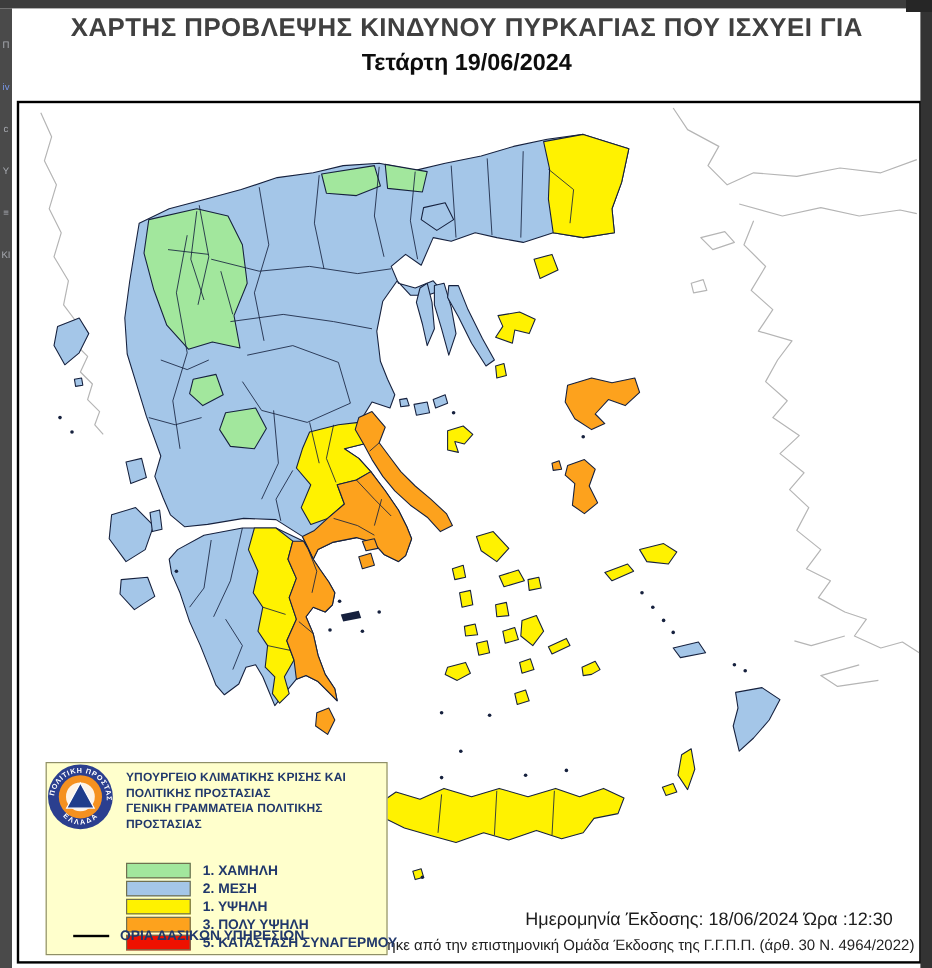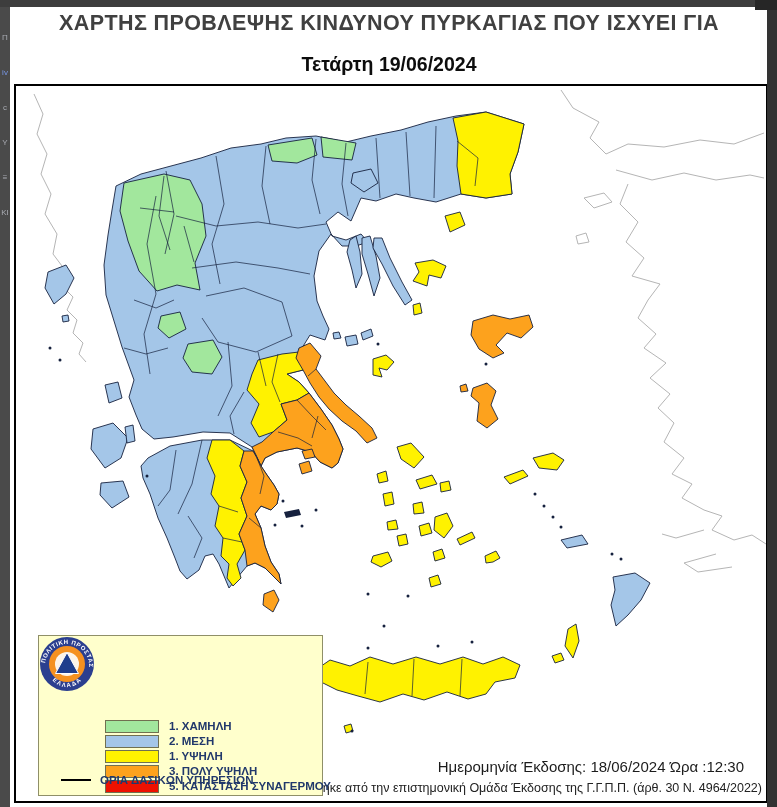--- a/index.html
+++ b/index.html
@@ -9,33 +9,33 @@
   .edge-top{position:absolute;left:0;top:0;width:777px;height:7px;background:#3d3d3d;z-index:30;}
   .edge-corner{position:absolute;right:0;top:0;width:22px;height:10px;background:#262626;z-index:31;}
   .edge-left{position:absolute;left:0;top:7px;width:10px;height:800px;background:#4a4a4a;z-index:30;
              display:flex;flex-direction:column;align-items:center;color:#b9bcc4;font-size:8px;overflow:hidden;}
   .edge-left span{display:block;margin-top:26px;opacity:.85;}
   .edge-left .lnk{color:#7fa3ff;}
   .edge-right{position:absolute;right:0;top:7px;width:10px;height:800px;background:#333333;z-index:30;}
   
   .title-block{position:absolute;left:14px;top:10px;width:750px;text-align:center;z-index:5;}
   .title-line1{font-size:21.5px;font-weight:bold;color:#404040;letter-spacing:.4px;line-height:1.25;}
-  .title-line2{font-size:19.5px;font-weight:bold;color:#0d0d0d;margin-top:16px;}
+  .title-line2{font-size:19.5px;font-weight:bold;color:#0d0d0d;margin-top:4px;}
   
   .map-frame{position:absolute;left:14px;top:84px;width:750px;height:715px;border:2px solid #000;background:#fff;z-index:10;}
   .map-frame svg{position:absolute;left:0;top:0;}
   
   .legend-box{position:absolute;left:22px;top:549px;width:285px;height:161px;background:#ffffcc;
               border:1px solid #8f8f68;z-index:15;box-sizing:border-box;}
   .legend-head{position:absolute;left:3px;top:3px;width:56px;height:56px;}
   .ministry{position:absolute;left:66px;top:6px;width:214px;font-size:10px;font-weight:bold;
             color:#21386b;line-height:1.3;letter-spacing:.1px;}
   .cat-title{position:absolute;left:24px;top:62px;font-size:15px;font-weight:bold;color:#21386b;letter-spacing:.6px;}
   .legend-rows{position:absolute;left:22px;top:84px;width:250px;}
-  .legend-row{display:flex;align-items:flex-start;height:12px;margin-bottom:3px;padding-left:44px;}
+  .legend-row{display:flex;align-items:flex-end;height:12px;margin-bottom:3px;padding-left:44px;}
   .legend-swatch{width:52px;height:11px;border:1px solid #707050;margin-right:10px;flex:0 0 auto;}
   .legend-label{font-size:11.5px;font-weight:600;color:#21386b;white-space:nowrap;}
   .legend-boundary{position:absolute;left:22px;top:138px;display:flex;align-items:center;text-align:right;}
   .boundary-line{width:30px;height:2px;background:#000;margin-right:9px;}
   
   .issue-line{position:absolute;right:22px;top:672px;font-size:15px;color:#1c1c1c;font-weight:400;z-index:12;}
   .credit-line{position:absolute;right:4px;top:695px;font-size:12.5px;color:#222;z-index:12;white-space:nowrap;}
 </style>
 </head>
 <body>
@@ -206,20 +206,25 @@
       <text font-size="6" fill="#ffffff" font-weight="bold" letter-spacing="0.6">
         <textPath href="#arcTop" startOffset="4%">ΠΟΛΙΤΙΚΗ ΠΡΟΣΤΑΣΙΑ</textPath>
       </text>
       <text font-size="6" fill="#ffffff" font-weight="bold" letter-spacing="1.5">
         <textPath href="#arcBot" startOffset="22%">ΕΛΛΑΔΑ</textPath>
       </text>
       <circle cx="28" cy="28" r="18" fill="#f59120"></circle>
       <circle cx="28" cy="28" r="12" fill="#fdf4e8"></circle>
       <path d="M28,16.5 L39.5,37.5 L16.5,37.5 Z" fill="#1f3d8c" stroke="#ffffff" stroke-width="1"></path>
     </svg>
+    <div class="ministry">
+      <div>ΥΠΟΥΡΓΕΙΟ  ΚΛΙΜΑΤΙΚΗΣ ΚΡΙΣΗΣ ΚΑΙ</div>
+      <div>ΠΟΛΙΤΙΚΗΣ ΠΡΟΣΤΑΣΙΑΣ</div>
+      <div>ΓΕΝΙΚΗ ΓΡΑΜΜΑΤΕΙΑ ΠΟΛΙΤΙΚΗΣ ΠΡΟΣΤΑΣΙΑΣ</div>
+    </div>
     <div class="legend-rows" id="legend-rows">
         <div class="legend-row">
           <span class="legend-swatch" style="background: rgb(162, 231, 157);"></span>
           <span class="legend-label">1. ΧΑΜΗΛΗ</span>
         </div>
         <div class="legend-row">
           <span class="legend-swatch" style="background: rgb(164, 198, 232);"></span>
           <span class="legend-label">2. ΜΕΣΗ</span>
         </div>
         <div class="legend-row">

